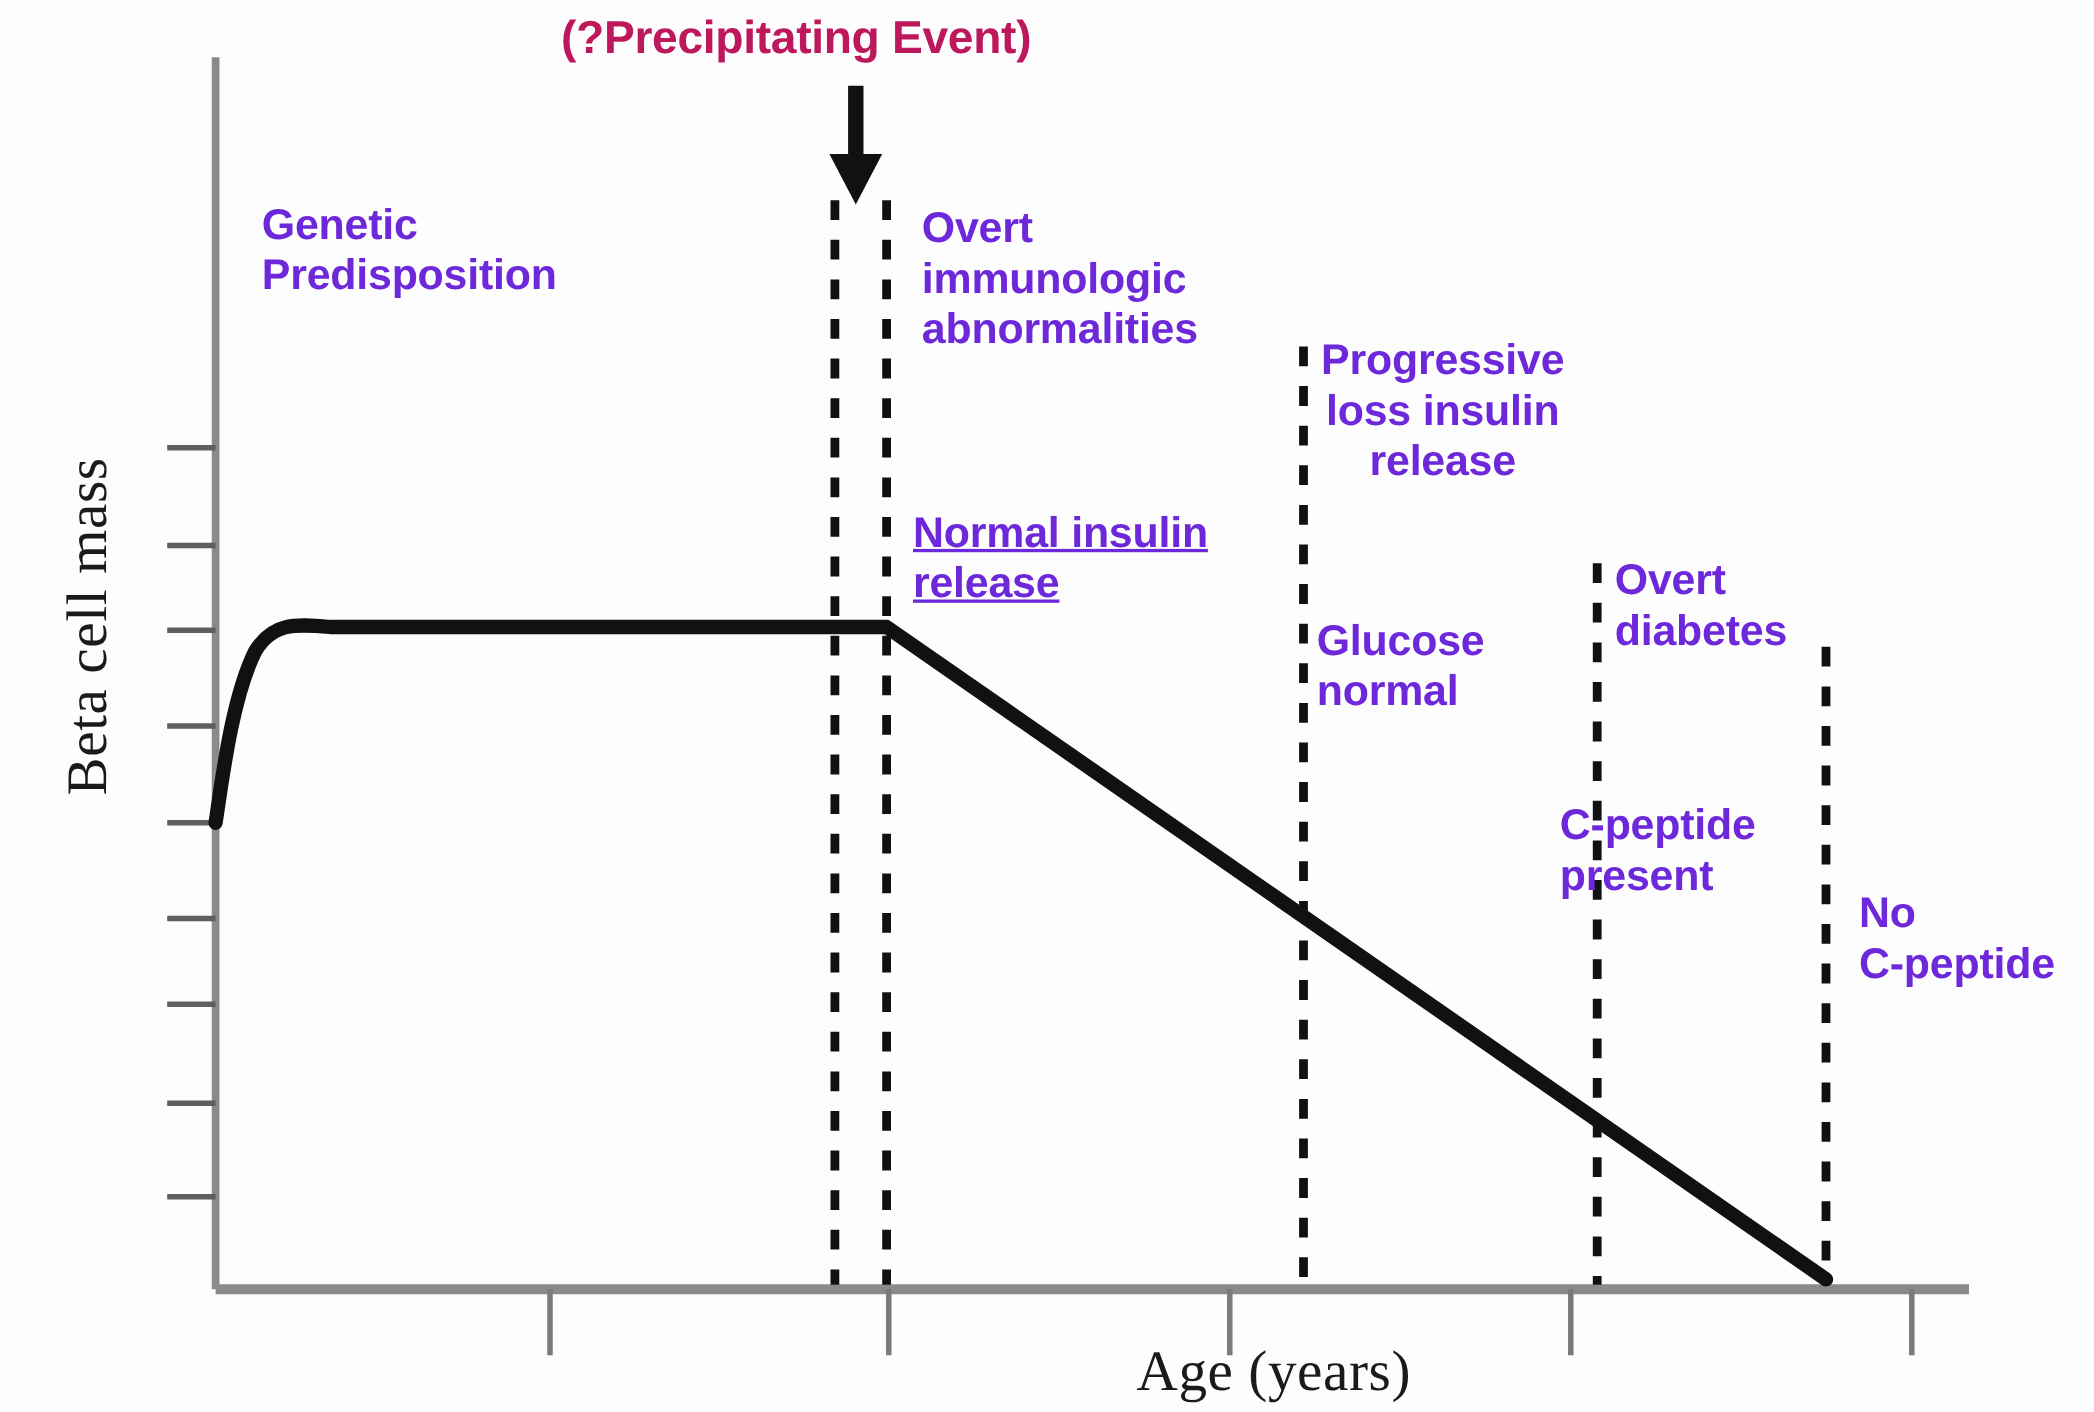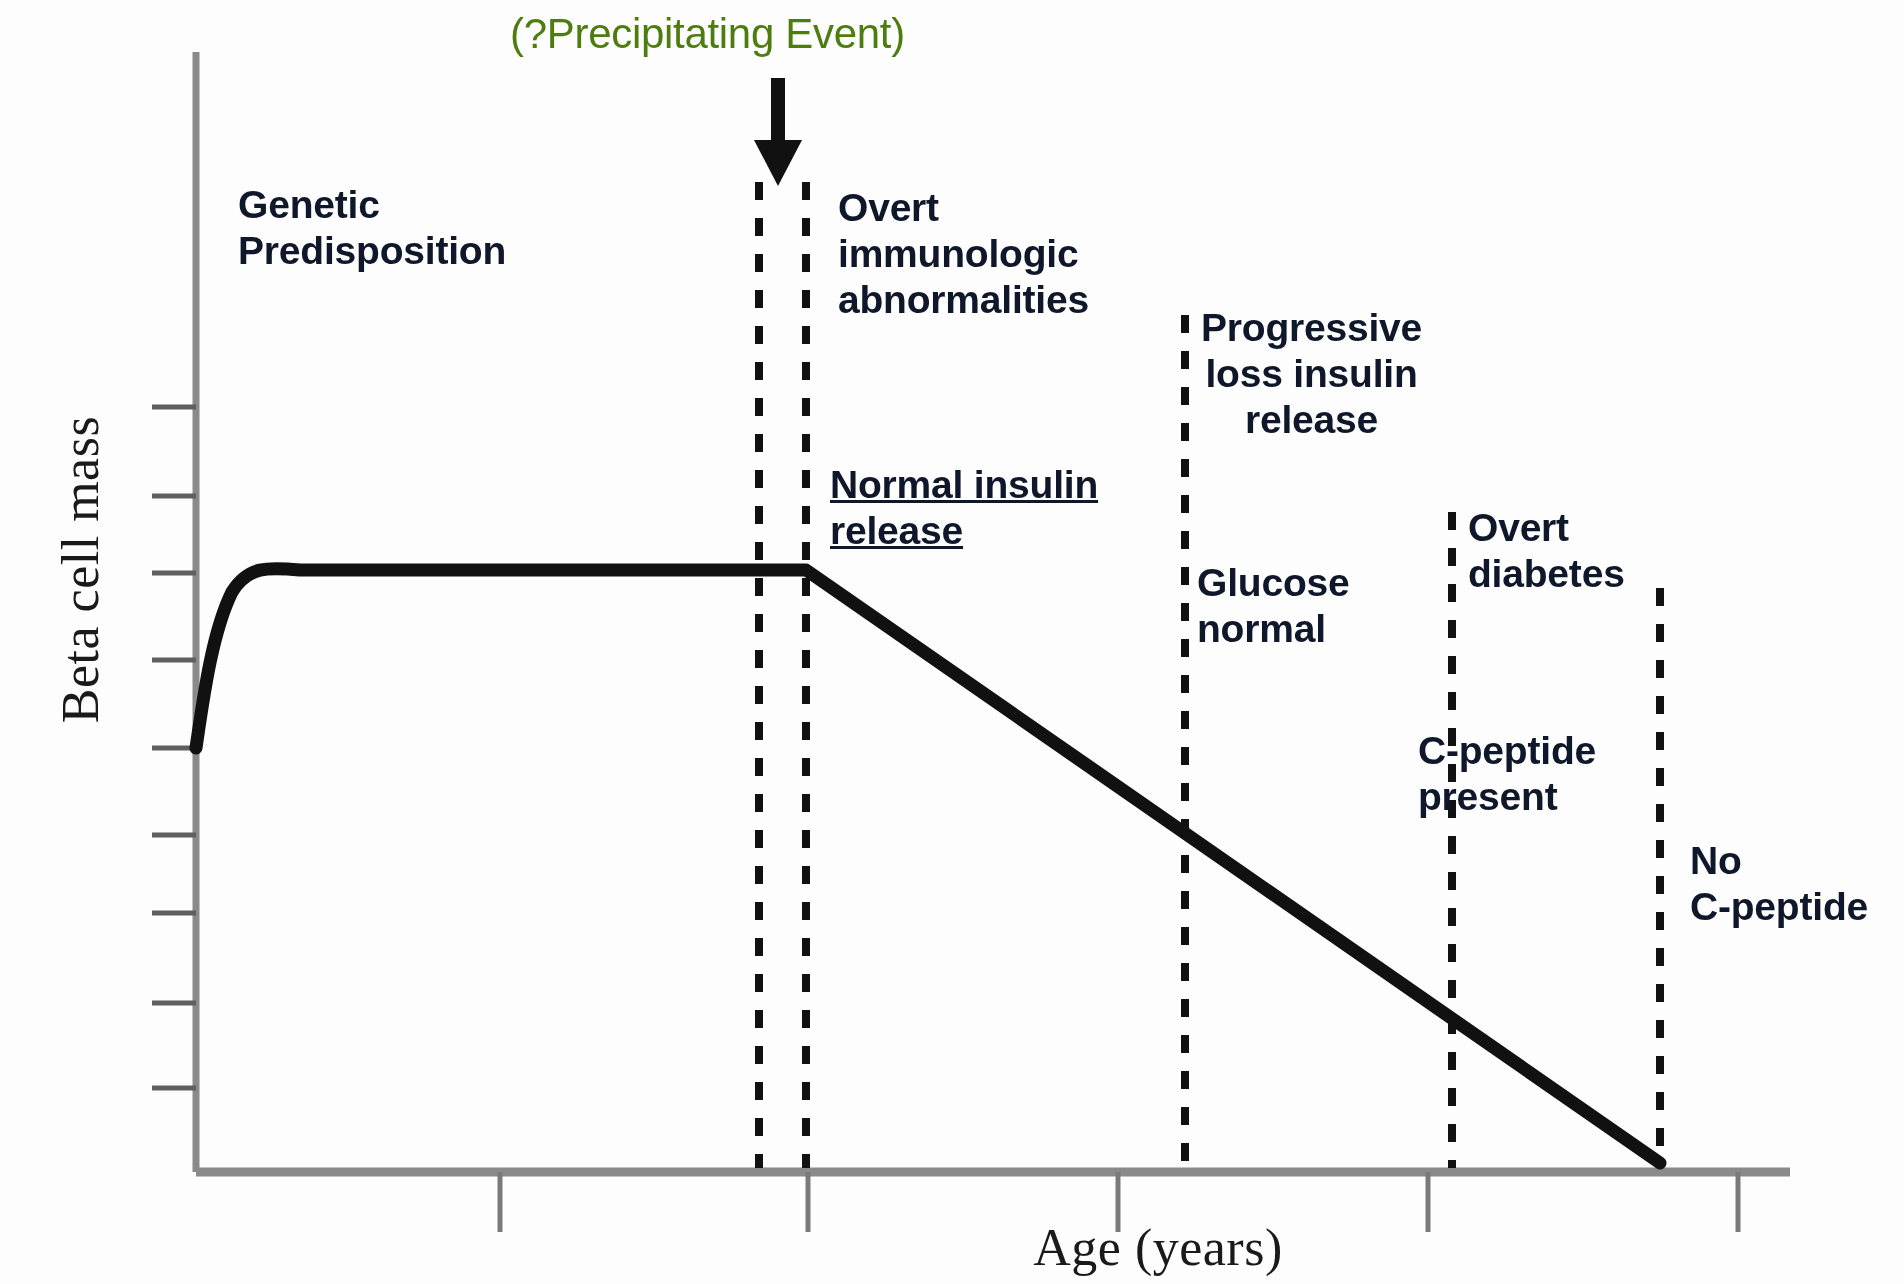--- a/index.html
+++ b/index.html
@@ -39,30 +39,30 @@
     width: 640px;
     text-align: center;
   }
   
   .annot {
     position: absolute;
     font-family: "Liberation Sans", sans-serif;
     font-weight: bold;
     font-size: 39px;
     line-height: 1.18;
-    color: #0f172a;
+    color: #6d28d9;
     white-space: pre-line;
     letter-spacing: -0.2px;
   }
   #headline {
     position: absolute;
     font-family: "Liberation Sans", sans-serif;
-    font-weight: normal;
+    font-weight: bold;
     font-size: 42px;
-    color: #4d7c0f;
+    color: #be185d;
     left: 510px;
     top: 10px;
     white-space: nowrap;
     letter-spacing: -0.3px;
   }
   
   #plot {
     position: absolute;
     left: 0;
     top: 0;
@@ -143,16 +143,16 @@
 
   <div class="annot" style="left:1197px; top:560px;">Glucose
 normal</div>
 
   <div class="annot" style="left:1468px; top:505px;">Overt
 diabetes</div>
 
   <div class="annot" style="left:1418px; top:728px;">C-peptide
 present</div>
 
-  <div class="annot" style="left:1690px; top:808px;margin-top:30px;">No
+  <div class="annot" style="left:1690px; top:808px;">No
 C-peptide</div>
 
 </div>
 
 </body></html>

